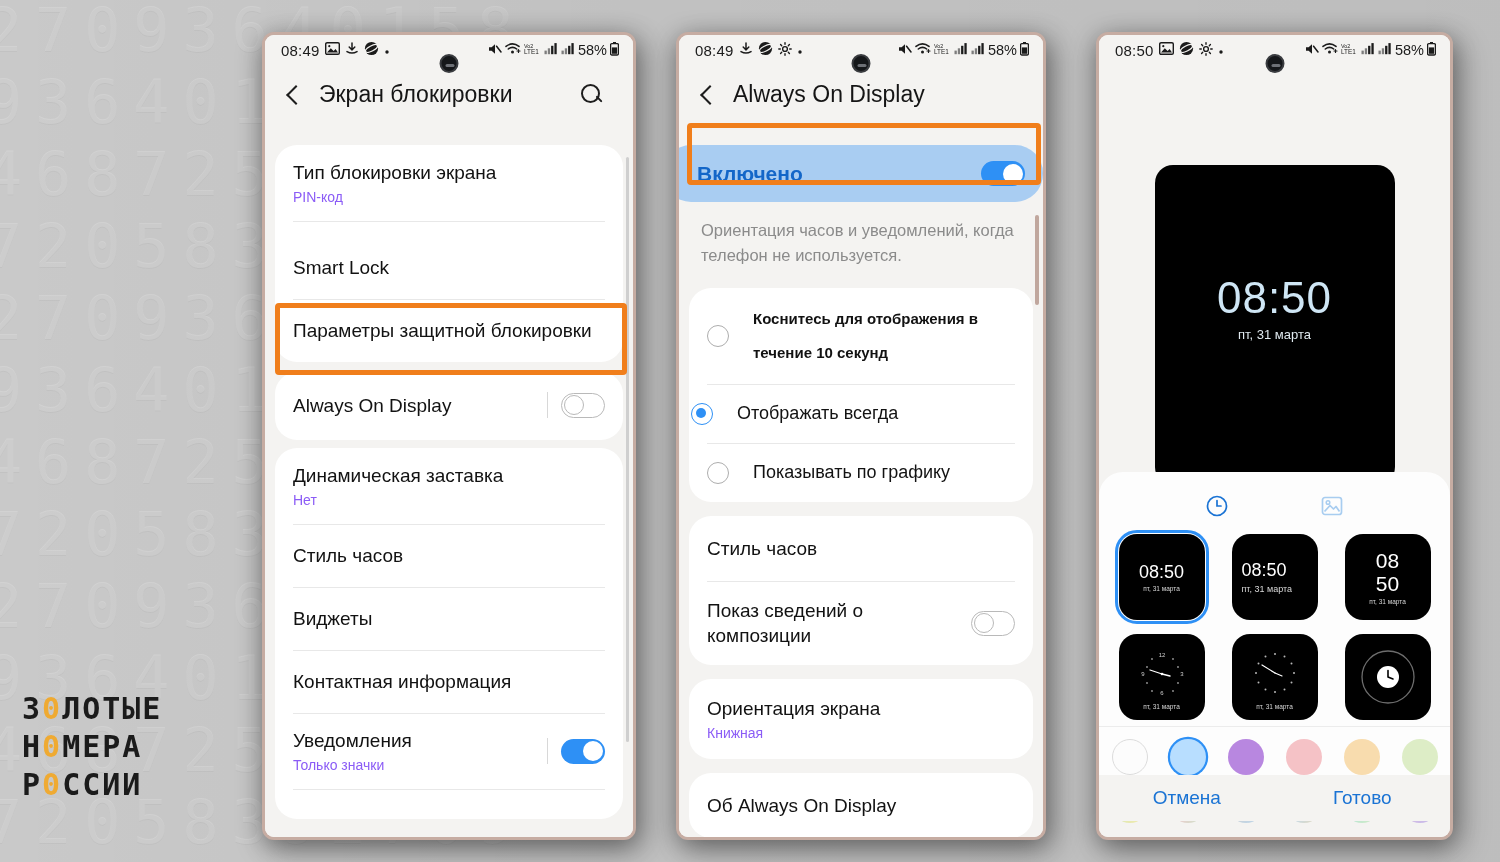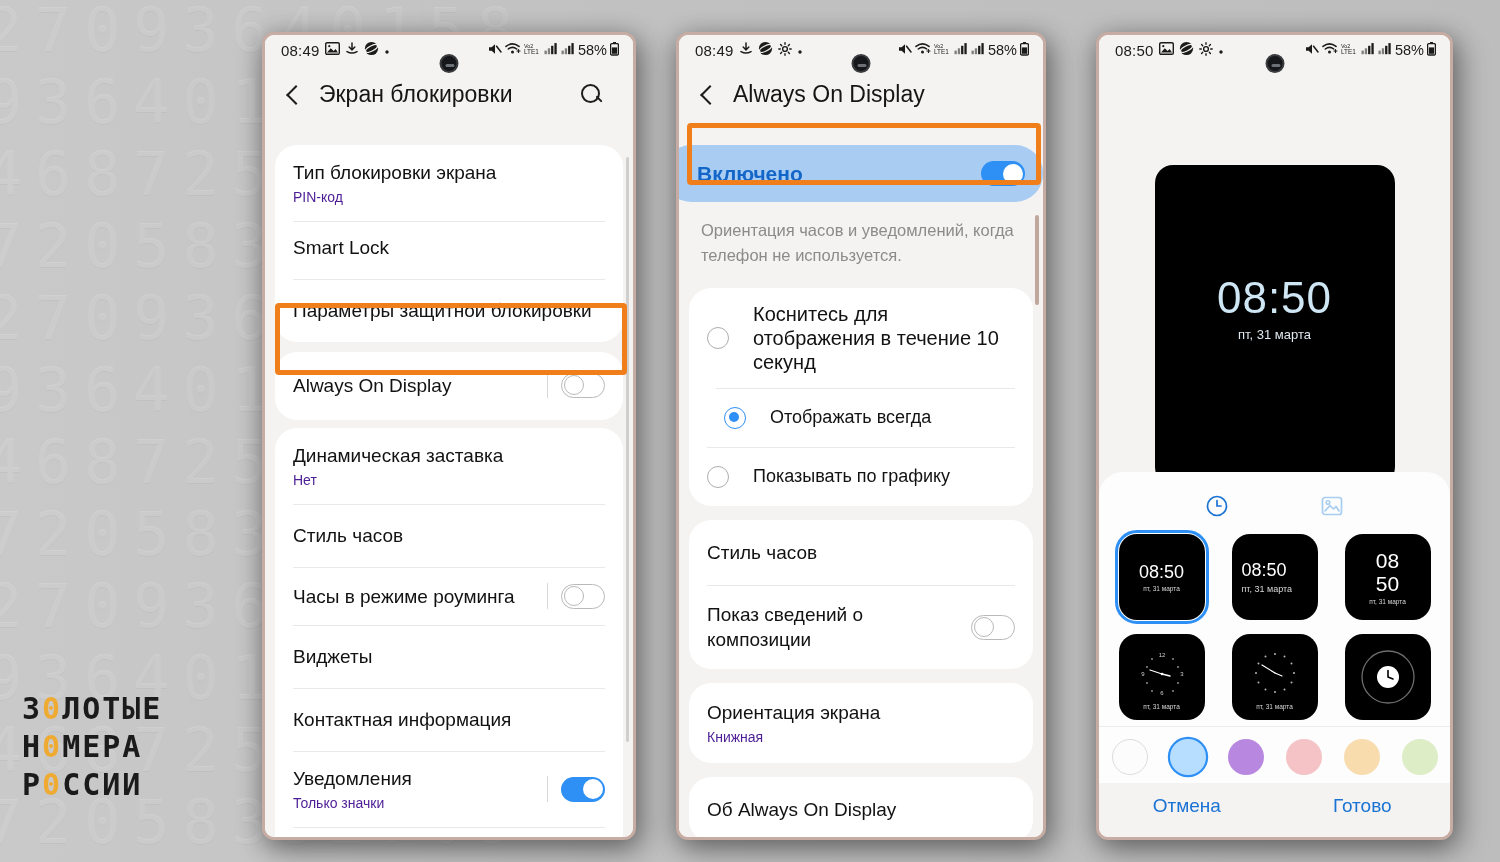--- a/index.html
+++ b/index.html
@@ -110,21 +110,21 @@
   .row {
     display:flex; align-items:center; gap: 10px;
     padding: 15px 18px; position: relative; cursor: pointer;
   }
   .row + .row::before {
     content:""; position:absolute; left:18px; right:18px; top:0;
     height:1px; background:#e8e8e8;
   }
   .row .texts { flex: 1; min-width: 0; }
   .row .lbl { font-size: 19px; color:#121212; line-height: 25px; }
-  .row .sub { font-size: 14px; color:#4c1d95; margin-top: 3px; line-height: 18px; }
+  .row .sub { font-size: 14px; color:#8b5cf6; margin-top: 3px; line-height: 18px; }
 
   
   .tg-wrap { display:flex; align-items:center; gap: 13px; flex: none; }
   .tg-sep { width:1px; height:26px; background:#d8d8d8; }
   .toggle {
     width: 44px; height: 25px; border-radius: 14px; position: relative; flex:none;
     cursor: pointer;
   }
   .toggle.off { background:#ffffff; border:1.6px solid #b9b9b9; }
   .toggle.off::after{
@@ -205,21 +205,21 @@
   .colors {
     border-top:1px solid #ececec; padding: 12px 0 10px 0;
     display:grid; grid-template-columns: repeat(6, 36px);
     gap: 12px 22px; justify-content:center;
   }
   .sw { width:36px;height:36px;border-radius:50%; cursor:pointer; }
   .sw.selc { box-shadow: 0 0 0 2.2px #2e90f5; }
   .sw.white { background:#fcfcfc; border:1px solid #dcdcdc;}
 
   .sheet-btns {
-    position:absolute; left:0;right:0;bottom:8px;height:46px;
+    position:absolute; left:0;right:0;bottom:16px;height:46px;
     background:#f4f3f1; display:flex; align-items:center;
   }
   .sheet-btns div { flex:1; text-align:center; font-size:19px; color:#1a73d4; cursor:pointer; font-weight:500;}
 
   .scrolltrack {
     position:absolute; right:4px; width:3px; border-radius:2px; background:#cfcfcf;
   }
 </style>
 </head>
 <body>
@@ -337,21 +337,21 @@
 
     <div class="scroll" style="top:110px;">
 
       <div class="card">
         <div class="row">
           <div class="texts">
             <div class="lbl">Тип блокировки экрана</div>
             <div class="sub">PIN-код</div>
           </div>
         </div>
-        <div class="row" style="padding-top:14px;padding-bottom:19px;">
+        <div class="row" style="padding-top:34px;padding-bottom:19px;">
           <div class="texts">
               <div class="lbl">Smart Lock</div>
             </div>
         </div>
         <div class="row" style="padding-top:19px;padding-bottom:19px;">
           <div class="texts">
               <div class="lbl">Параметры защитной блокировки</div>
             </div>
         </div>
       </div>
@@ -372,29 +372,20 @@
         <div class="row">
           <div class="texts">
             <div class="lbl">Динамическая заставка</div>
             <div class="sub">Нет</div>
           </div>
         </div>
         <div class="row" style="padding-top:19px;padding-bottom:19px;">
           <div class="texts">
               <div class="lbl">Стиль часов</div>
             </div>
-        </div>
-        <div class="row" style="padding-top:16px;padding-bottom:16px;">
-          <div class="texts">
-              <div class="lbl">Часы в режиме роуминга</div>
-            </div>
-          <div class="tg-wrap">
-            <div class="tg-sep"></div>
-            <div class="toggle off"></div>
-          </div>
         </div>
         <div class="row" style="padding-top:19px;padding-bottom:19px;">
           <div class="texts">
               <div class="lbl">Виджеты</div>
             </div>
         </div>
         <div class="row" style="padding-top:19px;padding-bottom:19px;">
           <div class="texts">
               <div class="lbl">Контактная информация</div>
             </div>
@@ -522,24 +513,24 @@
         <div class="lbl">Включено</div>
         <div class="toggle on"></div>
       </div>
 
       <div class="desc">Ориентация часов и уведомлений, когда телефон не используется.</div>
 
       <div class="card">
         <div class="row" style="padding:14px 18px;">
           <div class="radio"></div>
           <div class="texts" style="margin-left:14px;">
-            <div class="lbl" style="font-size:20px;line-height:24px;">Коснитесь для отображения в течение 10 секунд</div>
-          </div>
-        </div>
-        <div class="row" style="padding:17px 26px;margin-left:9px;">
+            <div class="lbl" style="font-size:15px;line-height:34px;font-weight:bold;">Коснитесь для отображения в течение 10 секунд</div>
+          </div>
+        </div>
+        <div class="row" style="padding:17px 2px;">
           <div class="radio sel"></div>
           <div class="texts" style="margin-left:14px;">
             <div class="lbl" style="font-size:18px;">Отображать всегда</div>
           </div>
         </div>
         <div class="row" style="padding:17px 18px;">
           <div class="radio"></div>
           <div class="texts" style="margin-left:14px;">
             <div class="lbl" style="font-size:18px;">Показывать по графику</div>
           </div>

